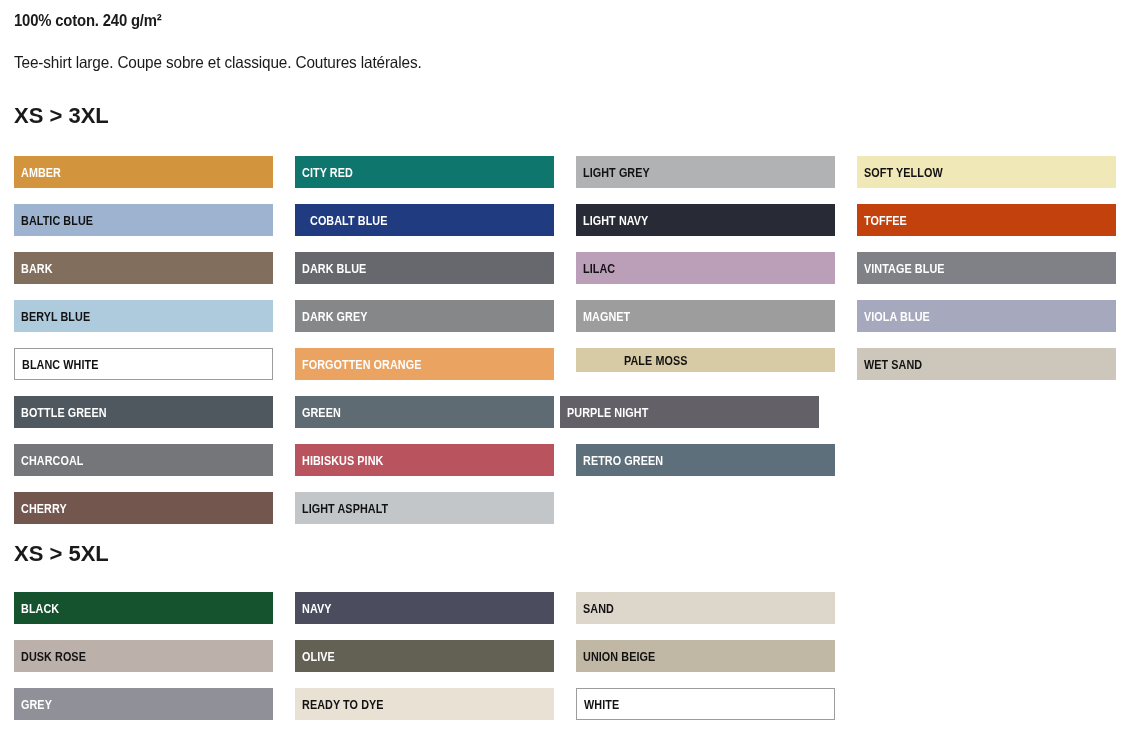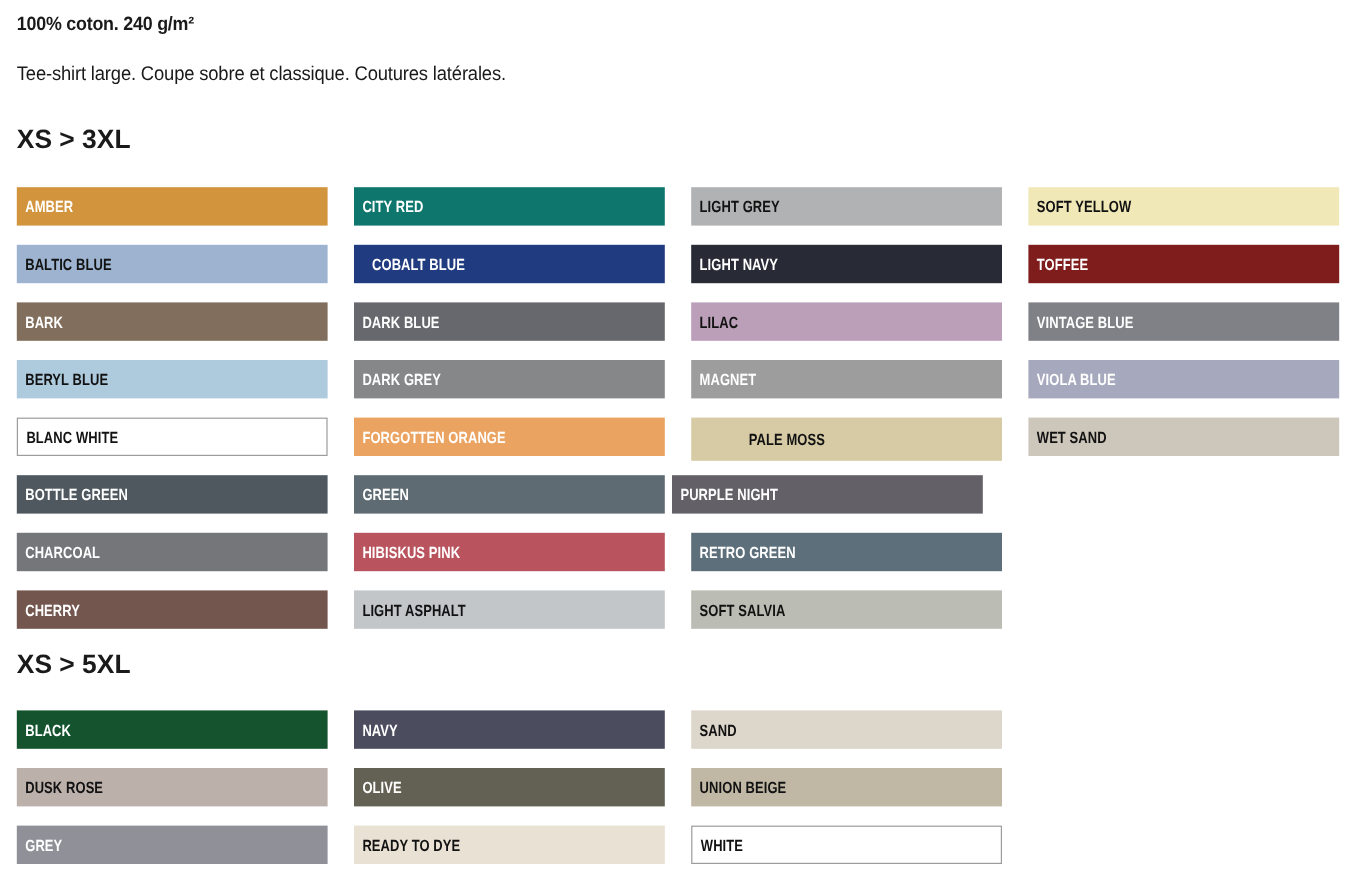--- a/index.html
+++ b/index.html
@@ -141,36 +141,33 @@
         </div>
         <div class="swatch" style="left: 562px; top: 48px; width: 259px; height: 32px; background: rgb(40, 43, 53);">
           <span class="swatch-label" style="color: rgb(255, 255, 255);">LIGHT NAVY</span>
         </div>
         <div class="swatch" style="left: 562px; top: 96px; width: 259px; height: 32px; background: rgb(187, 159, 184);">
           <span class="swatch-label" style="color: rgb(18, 18, 18);">LILAC</span>
         </div>
         <div class="swatch" style="left: 562px; top: 144px; width: 259px; height: 32px; background: rgb(156, 157, 156);">
           <span class="swatch-label" style="color: rgb(255, 255, 255);">MAGNET</span>
         </div>
-        <div class="swatch" style="left: 562px; top: 192px; width: 259px; height: 36px; background: rgb(215, 203, 166); padding-left: 48px;">
+        <div class="swatch" style="left: 562px; top: 192px; width: 259px; height: 24px; background: rgb(215, 203, 166); padding-left: 48px;">
           <span class="swatch-label" style="color: rgb(18, 18, 18);">PALE MOSS</span>
         </div>
         <div class="swatch" style="left: 546px; top: 240px; width: 259px; height: 32px; background: rgb(99, 97, 103);">
           <span class="swatch-label" style="color: rgb(255, 255, 255);">PURPLE NIGHT</span>
         </div>
         <div class="swatch" style="left: 562px; top: 288px; width: 259px; height: 32px; background: rgb(93, 111, 123);">
           <span class="swatch-label" style="color: rgb(255, 255, 255);">RETRO GREEN</span>
         </div>
-        <div class="swatch" style="left: 562px; top: 336px; width: 259px; height: 32px; background: rgb(187, 188, 180);">
-          <span class="swatch-label" style="color: rgb(18, 18, 18);">SOFT SALVIA</span>
-        </div>
         <div class="swatch" style="left: 843px; top: 0px; width: 259px; height: 32px; background: rgb(240, 232, 183);">
           <span class="swatch-label" style="color: rgb(18, 18, 18);">SOFT YELLOW</span>
         </div>
-        <div class="swatch" style="left: 843px; top: 48px; width: 259px; height: 32px; background: #7f1d1d; text-align: right;">
+        <div class="swatch" style="left: 843px; top: 48px; width: 259px; height: 32px; background: #c2410c; text-align: right;">
           <span class="swatch-label" style="color: rgb(255, 255, 255);">TOFFEE</span>
         </div>
         <div class="swatch" style="left: 843px; top: 96px; width: 259px; height: 32px; background: rgb(127, 129, 135);">
           <span class="swatch-label" style="color: rgb(255, 255, 255);">VINTAGE BLUE</span>
         </div>
         <div class="swatch" style="left: 843px; top: 144px; width: 259px; height: 32px; background: rgb(166, 169, 190);">
           <span class="swatch-label" style="color: rgb(255, 255, 255);">VIOLA BLUE</span>
         </div>
         <div class="swatch" style="left: 843px; top: 192px; width: 259px; height: 32px; background: rgb(205, 198, 187);">
           <span class="swatch-label" style="color: rgb(18, 18, 18);">WET SAND</span>

